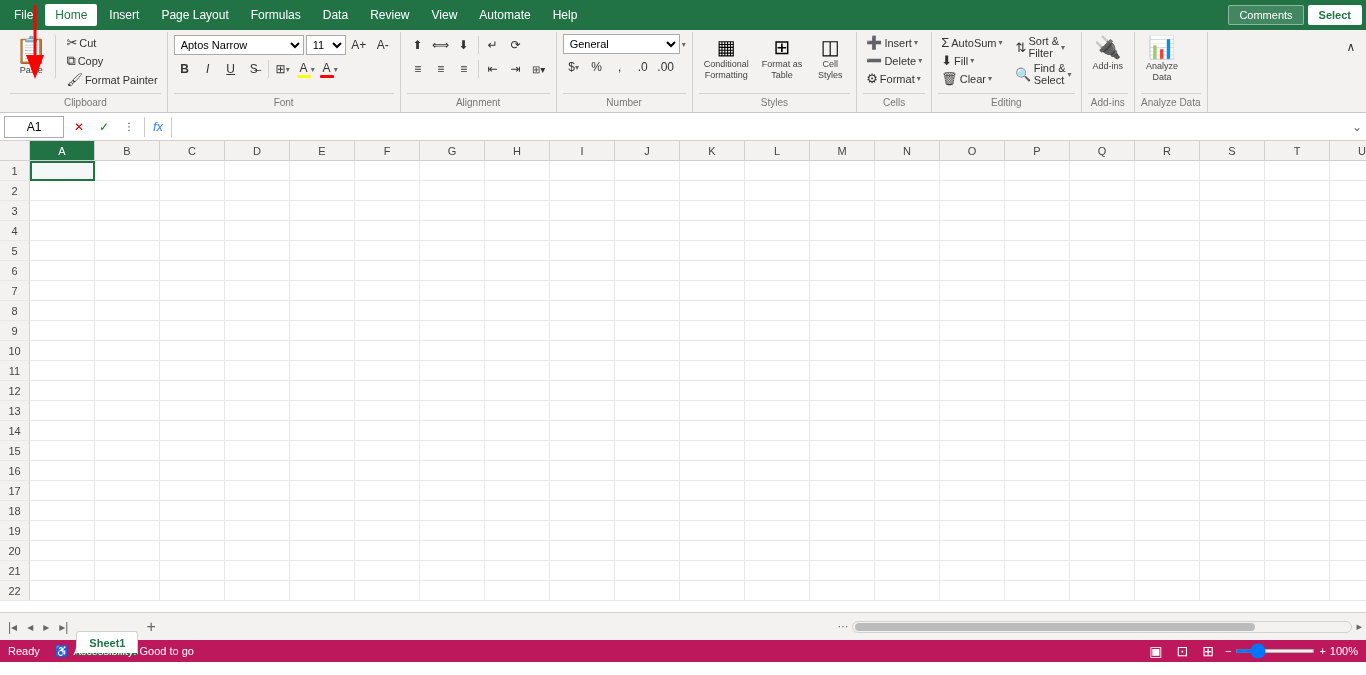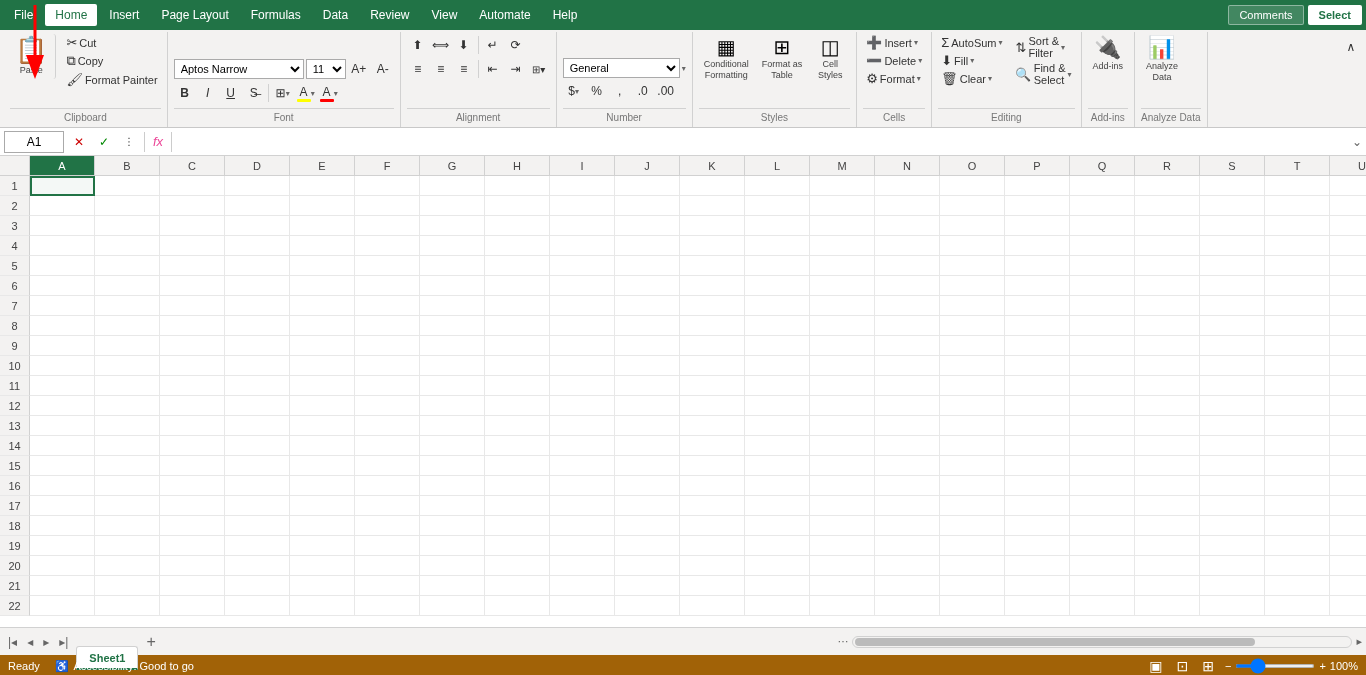--- a/index.html
+++ b/index.html
@@ -74,21 +74,21 @@
     }
 
     .formula-icons {
       display: flex;
       gap: 3px;
       align-items: center;
     }
 
     .fx-label {
       font-style: italic;
-      color: #ec4899;
+      color: #3b82f6;
       font-size: 13px;
       padding: 0 4px;
     }
 
     .formula-input {
       flex: 1;
       height: 22px;
       border: none;
       outline: none;
       font-size: 12px;
@@ -178,21 +178,21 @@
       overflow: hidden;
     }
     .grid-cell.selected {
       border: 2px solid #217346;
       background: rgba(33, 115, 70, 0.05);
     }
 
     
     .status-bar {
       height: 22px;
-      background: #a16207;
+      background: #be185d;
       display: flex;
       align-items: center;
       padding: 0 8px;
       gap: 16px;
     }
 
     .status-text {
       color: #fff;
       font-size: 11px;
     }
@@ -365,21 +365,20 @@
       gap: 2px;
       min-width: 40px;
     }
     .big-btn .big-icon { font-size: 26px; line-height: 1; }
     .big-btn .big-lbl { font-size: 9px; color: #444; text-align: center; line-height: 1.2; }
 
     .inline-row {
       display: flex;
       align-items: center;
       gap: 2px;
-      margin-top: 24px;
     }
 
     .font-controls {
       display: flex;
       flex-direction: column;
       gap: 2px;
     }
 
     .select-ctrl {
       height: 20px;

